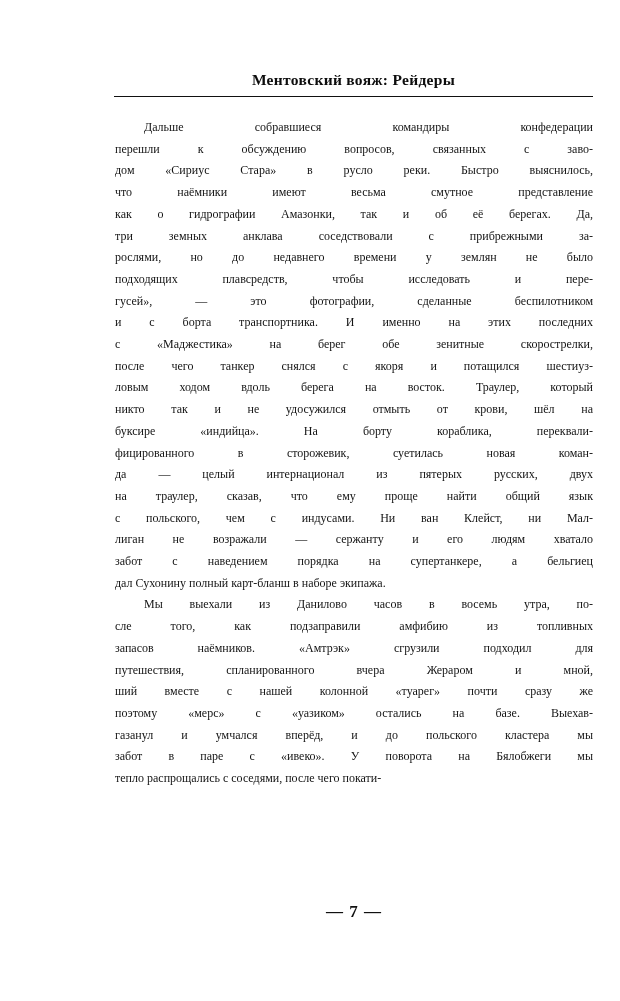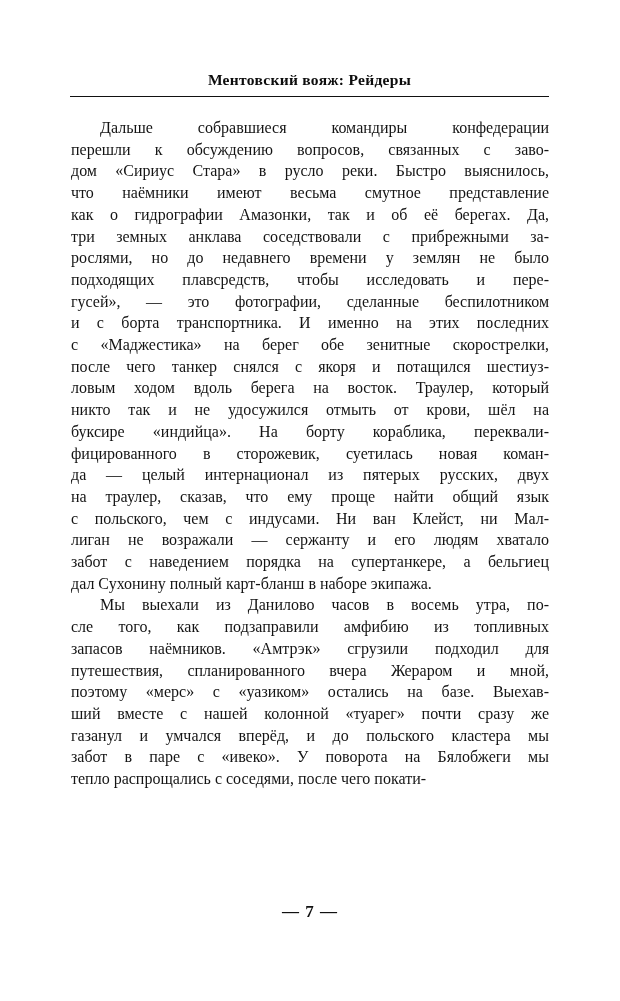--- a/index.html
+++ b/index.html
@@ -9,20 +9,21 @@
     height: 1001px;
     font-family: "Liberation Serif", "DejaVu Serif", serif;
     color: #141414;
   }
   .page {
     position: relative;
     width: 552px;
     height: 1001px;
     background: #ffffff;
     overflow: hidden;
+    margin-left: 44px;
   }
   .running-head {
     position: absolute;
     top: 71px;
     left: 70px;
     width: 479px;
     text-align: center;
   }
   .book-title {
     font-weight: bold;
@@ -33,21 +34,21 @@
   .header-rule {
     margin-top: 7px;
     border-top: 1.6px solid #111;
     height: 0;
   }
   .body-text {
     position: absolute;
     top: 117px;
     left: 71px;
     width: 478px;
-    font-size: 16px;
+    font-size: 12px;
     line-height: 21.7px;
     color: #141414;
   }
   .line {
     text-align: justify;
     text-align-last: justify;
     min-height: 21.7px;
   }
   .line.first { padding-left: 29px; }
   .line.last  { text-align-last: left; }
@@ -98,22 +99,22 @@
         <div class="line">с польского, чем с индусами. Ни ван Клейст, ни Мал-</div>
         <div class="line">лиган не возражали — сержанту и его людям хватало</div>
         <div class="line">забот с наведением порядка на супертанкере, а бельгиец</div>
         <div class="line last">дал Сухонину полный карт-бланш в наборе экипажа.</div>
       </div>
       <div class="paragraph">
         <div class="line first">Мы выехали из Данилово часов в восемь утра, по-</div>
         <div class="line">сле того, как подзаправили амфибию из топливных</div>
         <div class="line">запасов наёмников. «Амтрэк» сгрузили подходил для</div>
         <div class="line">путешествия, спланированного вчера Жераром и мной,</div>
+        <div class="line">ший вместе с нашей колонной «туарег» почти сразу же</div>
         <div class="line">поэтому «мерс» с «уазиком» остались на базе. Выехав-</div>
-        <div class="line">ший вместе с нашей колонной «туарег» почти сразу же</div>
         <div class="line">газанул и умчался вперёд, и до польского кластера мы</div>
         <div class="line">забот в паре с «ивеко». У поворота на Бялобжеги мы</div>
         <div class="line last">тепло распрощались с соседями, после чего покати-</div>
       </div>
     </main>
 
   <footer class="page-footer">
     <span>— 7 —</span>
   </footer>
 

